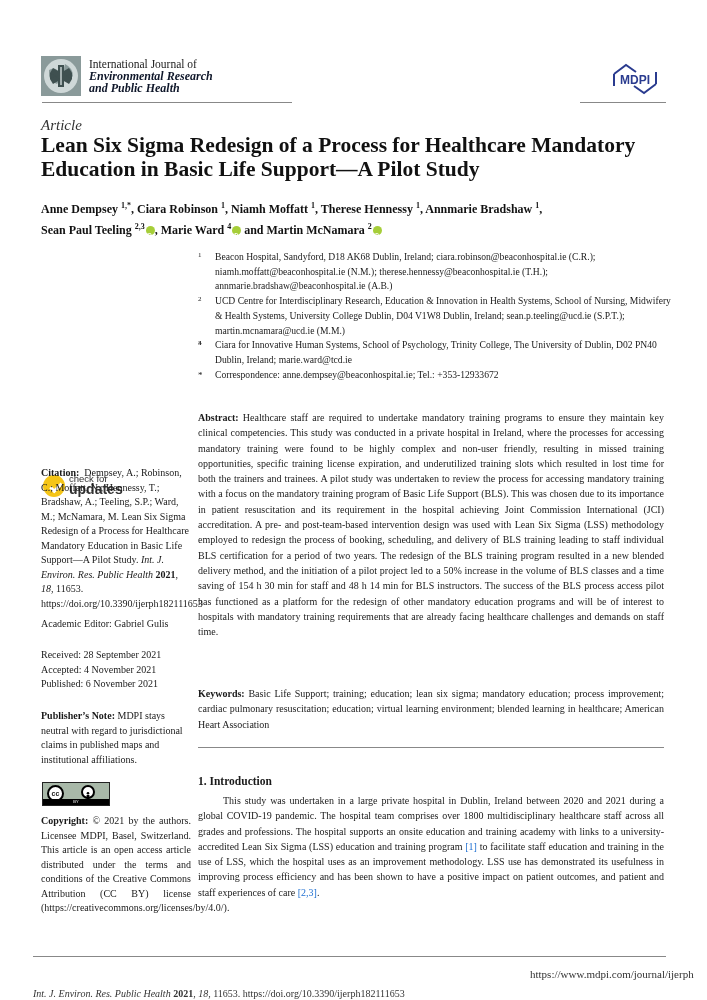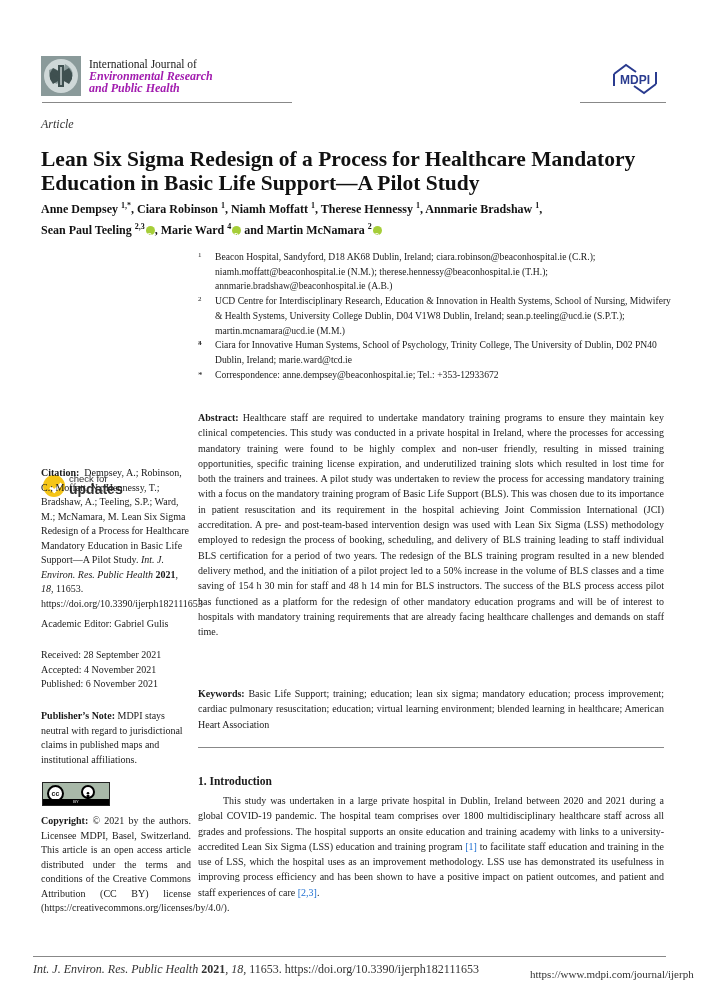--- a/index.html
+++ b/index.html
@@ -2,27 +2,27 @@
 <html><head>
 <meta charset="utf-8">
 <style>
   * { box-sizing: border-box; margin: 0; padding: 0; }
   html, body { width: 707px; height: 1000px; background: #ffffff; overflow: hidden; }
   body { position: relative; font-family: "Liberation Serif", "DejaVu Serif", serif; color: #1a1a1a; }
 
   .header-logo-box { position: absolute; left: 41px; top: 56px; width: 40px; height: 40px; background: #8a9a9a; overflow: hidden; }
   .journal-text { position: absolute; left: 89px; top: 58px; line-height: 12px; }
   .journal-line1 { font-size: 11.5px; color: #1a1a1a; }
-  .journal-line2, .journal-line3 { font-size: 12px; color: #a21caf; font-weight: bold; font-style: italic; }
+  .journal-line2, .journal-line3 { font-size: 12px; color: #0f172a; font-weight: bold; font-style: italic; }
   .header-rule-left { position: absolute; left: 42px; top: 102px; width: 250px; height: 1px; background: #888; }
   .mdpi-logo { position: absolute; left: 610px; top: 62px; width: 50px; height: 34px; }
   .header-rule-right { position: absolute; left: 580px; top: 102px; width: 86px; height: 1px; background: #888; }
 
-  .article-type { position: absolute; left: 41px; top: 117px; font-size: 12px; font-style: italic; color: #333; }
-  .title { position: absolute; left: 41px; top: 133px; width: 640px; font-size: 21.5px; font-weight: bold; line-height: 24px; color: #111; margin-top: 14px; }
+  .article-type { position: absolute; left: 41px; top: 117px; font-size: 15px; font-style: italic; color: #333; }
+  .title { position: absolute; left: 41px; top: 133px; width: 640px; font-size: 21.5px; font-weight: bold; line-height: 24px; color: #111; }
   .authors { position: absolute; left: 41px; top: 197px; width: 640px; font-size: 12px; font-weight: bold; line-height: 17px; color: #111; }
   .authors sup { font-size: 8px; font-weight: bold; }
   .orcid { display: inline-block; width: 9px; height: 9px; border-radius: 50%; background: #a6ce39; vertical-align: -1px; margin-left: 1px; position: relative; }
   .orcid::after { content: "iD"; position: absolute; left: 1px; top: 1px; font-size: 5px; color: #fff; font-family: "Liberation Sans", sans-serif; font-weight: bold; }
 
   .affils { position: absolute; left: 198px; top: 250px; width: 480px; font-size: 9.6px; line-height: 14.7px; color: #1a1a1a; }
   .affil { position: relative; padding-left: 17px; }
   .affil-num { position: absolute; left: 0; top: -2px; font-size: 7px; }
   .affil-star { position: absolute; left: 0; top: 0; font-size: 9px; }
 
@@ -39,21 +39,21 @@
 
   .main { position: absolute; left: 198px; width: 466px; font-size: 10px; line-height: 15.3px; color: #1a1a1a; text-align: justify; }
   .abstract { top: 410px; }
   .keywords { top: 686px; }
   .section-rule { position: absolute; left: 198px; top: 747px; width: 466px; height: 1px; background: #888; }
   .intro-heading { position: absolute; left: 198px; top: 775px; font-size: 11.5px; font-weight: bold; }
   .intro-body { top: 793px; text-indent: 25px; }
   .cite { color: #1f6fd1; }
 
   .footer-rule { position: absolute; left: 33px; top: 956px; width: 633px; height: 1px; background: #888; }
-  .footer-left { position: absolute; left: 33px; top: 962px; font-size: 12px; color: #333; }
+  .footer-left { position: absolute; left: 33px; top: 988px; font-size: 10px; color: #333; }
   .footer-right { position: absolute; left: 530px; top: 968px; font-size: 11px; color: #333; width: 136px; text-align: center; }
 </style>
 </head>
 <body>
 
 <div class="header-logo-box">
   <svg width="40" height="40" viewBox="0 0 40 40">
     <circle cx="20" cy="20" r="17" fill="#cfd8d8"></circle>
     <path d="M8 14 Q14 10 18 16 Q22 22 16 28 Q10 26 8 20Z" fill="#8a9a9a"></path>
     <path d="M24 8 Q32 12 32 20 Q28 26 24 22 Q22 14 24 8Z" fill="#8a9a9a"></path>

